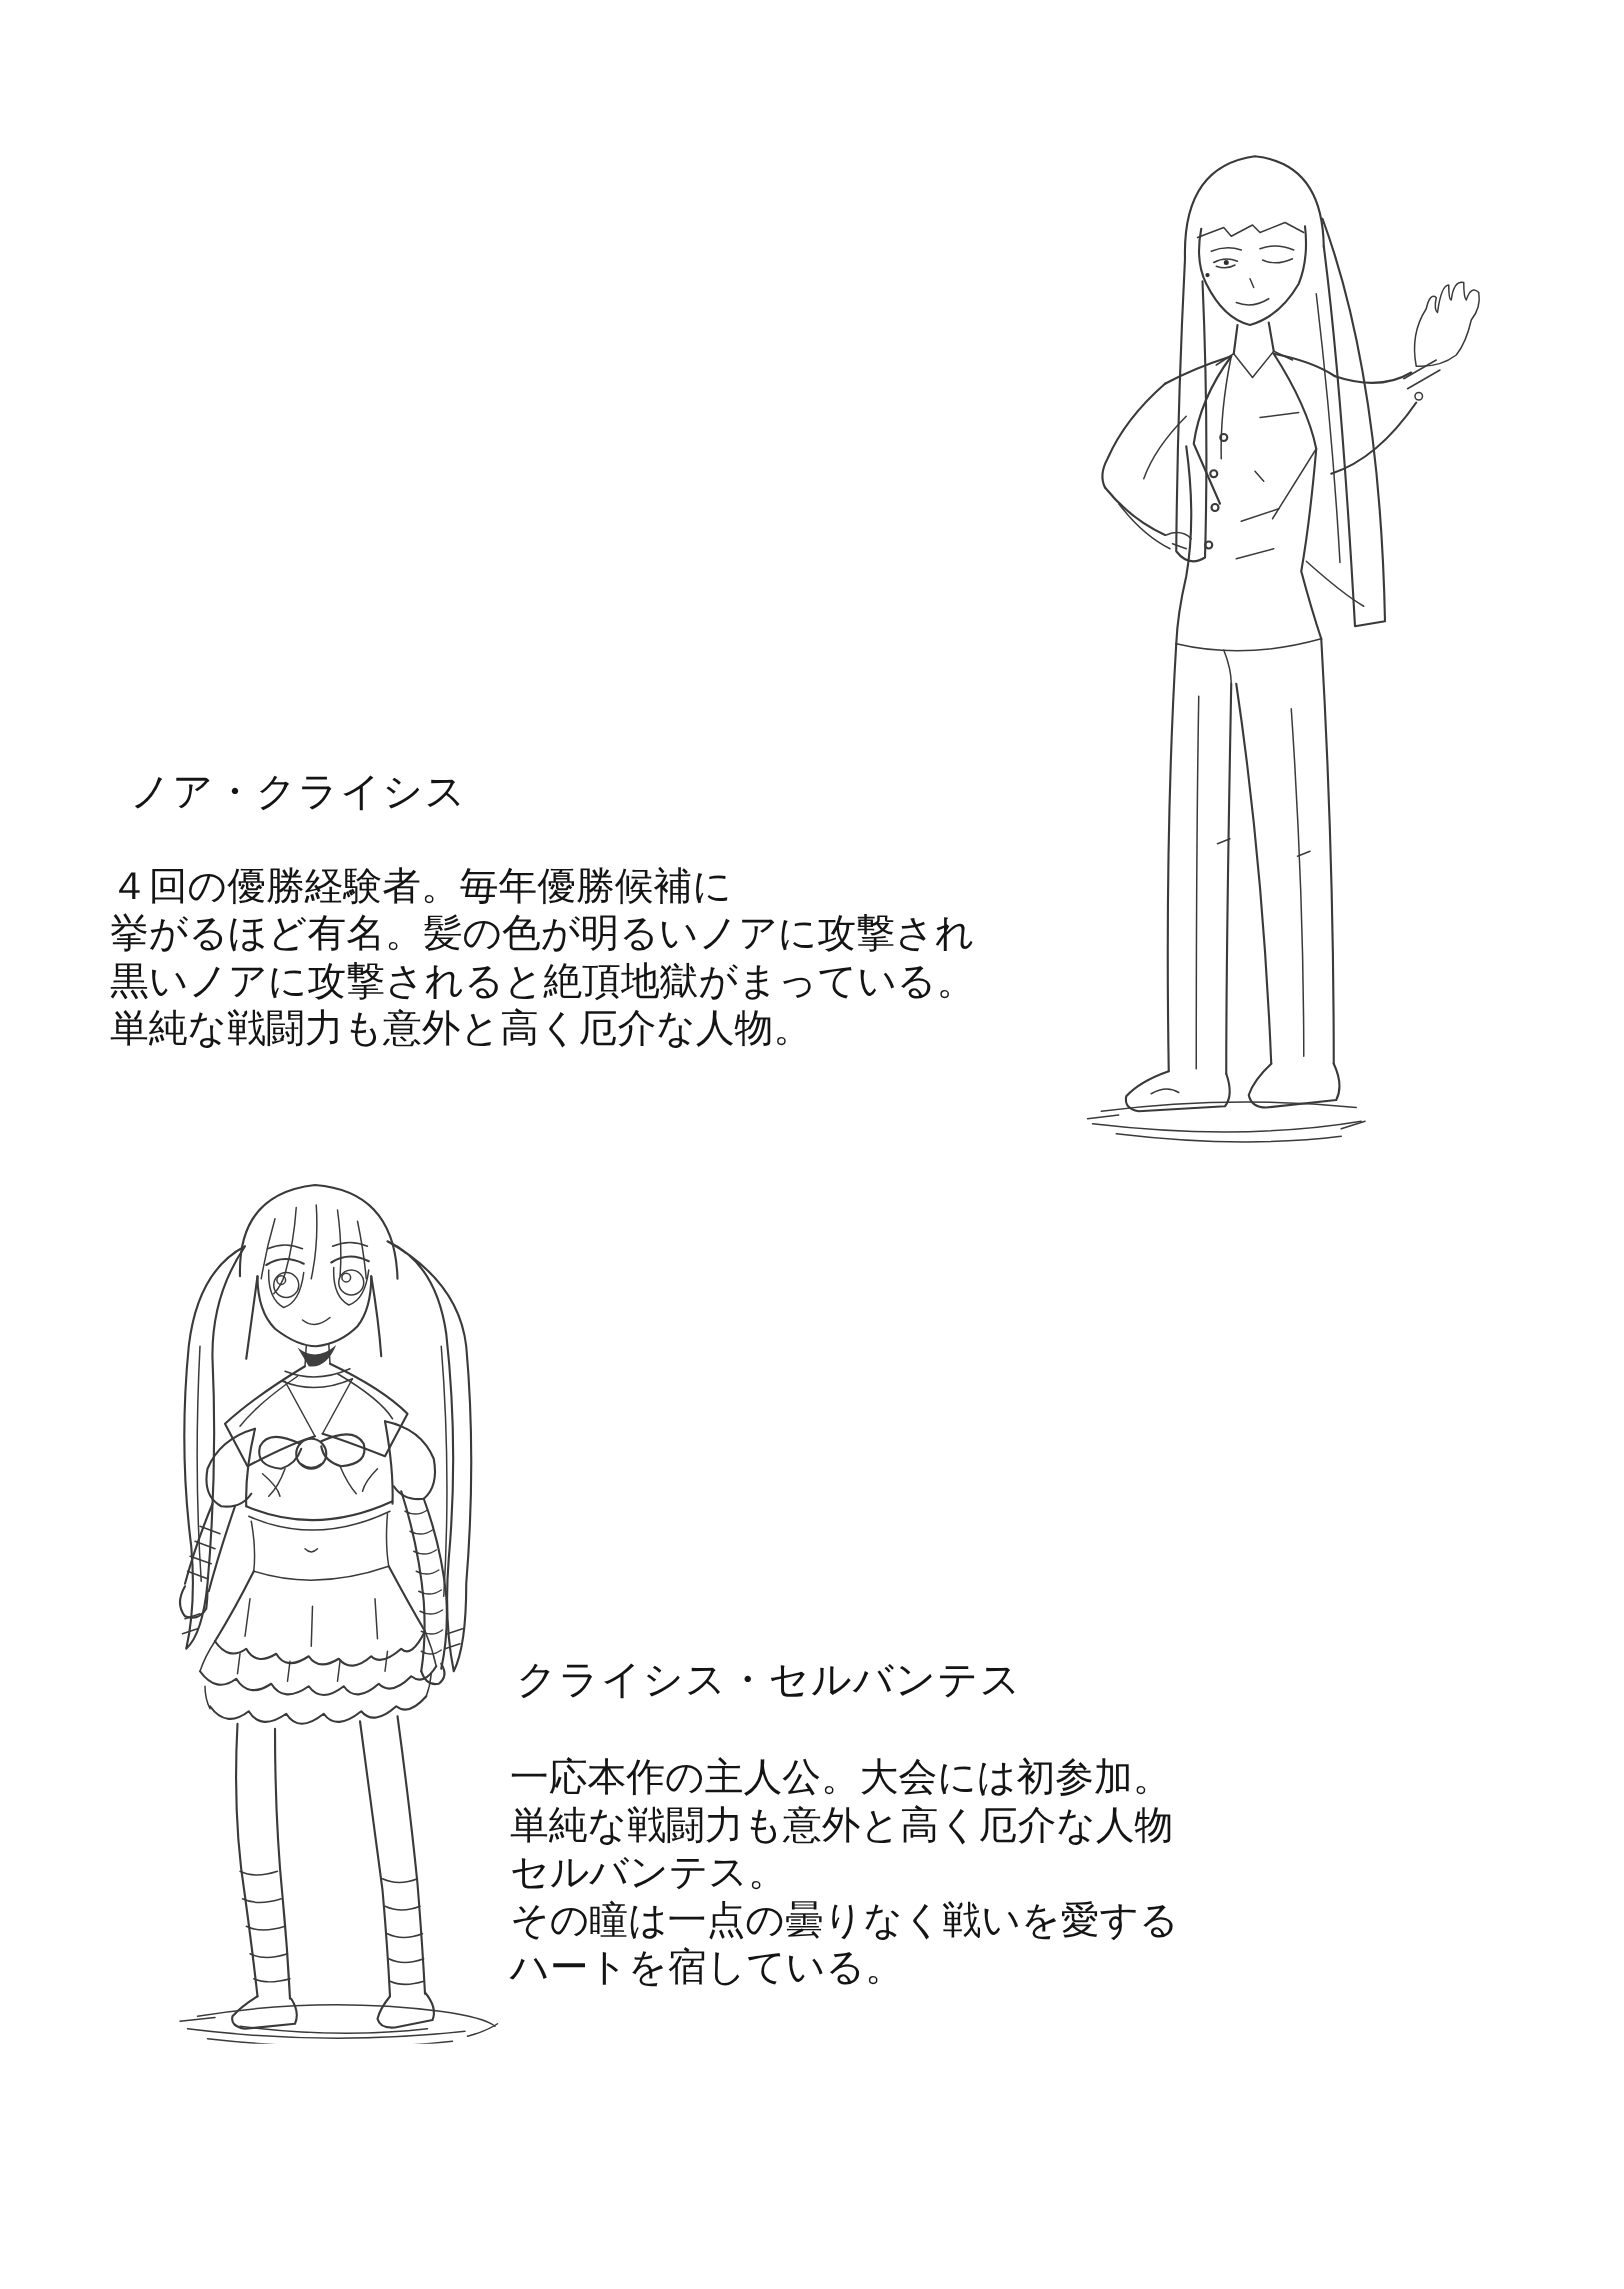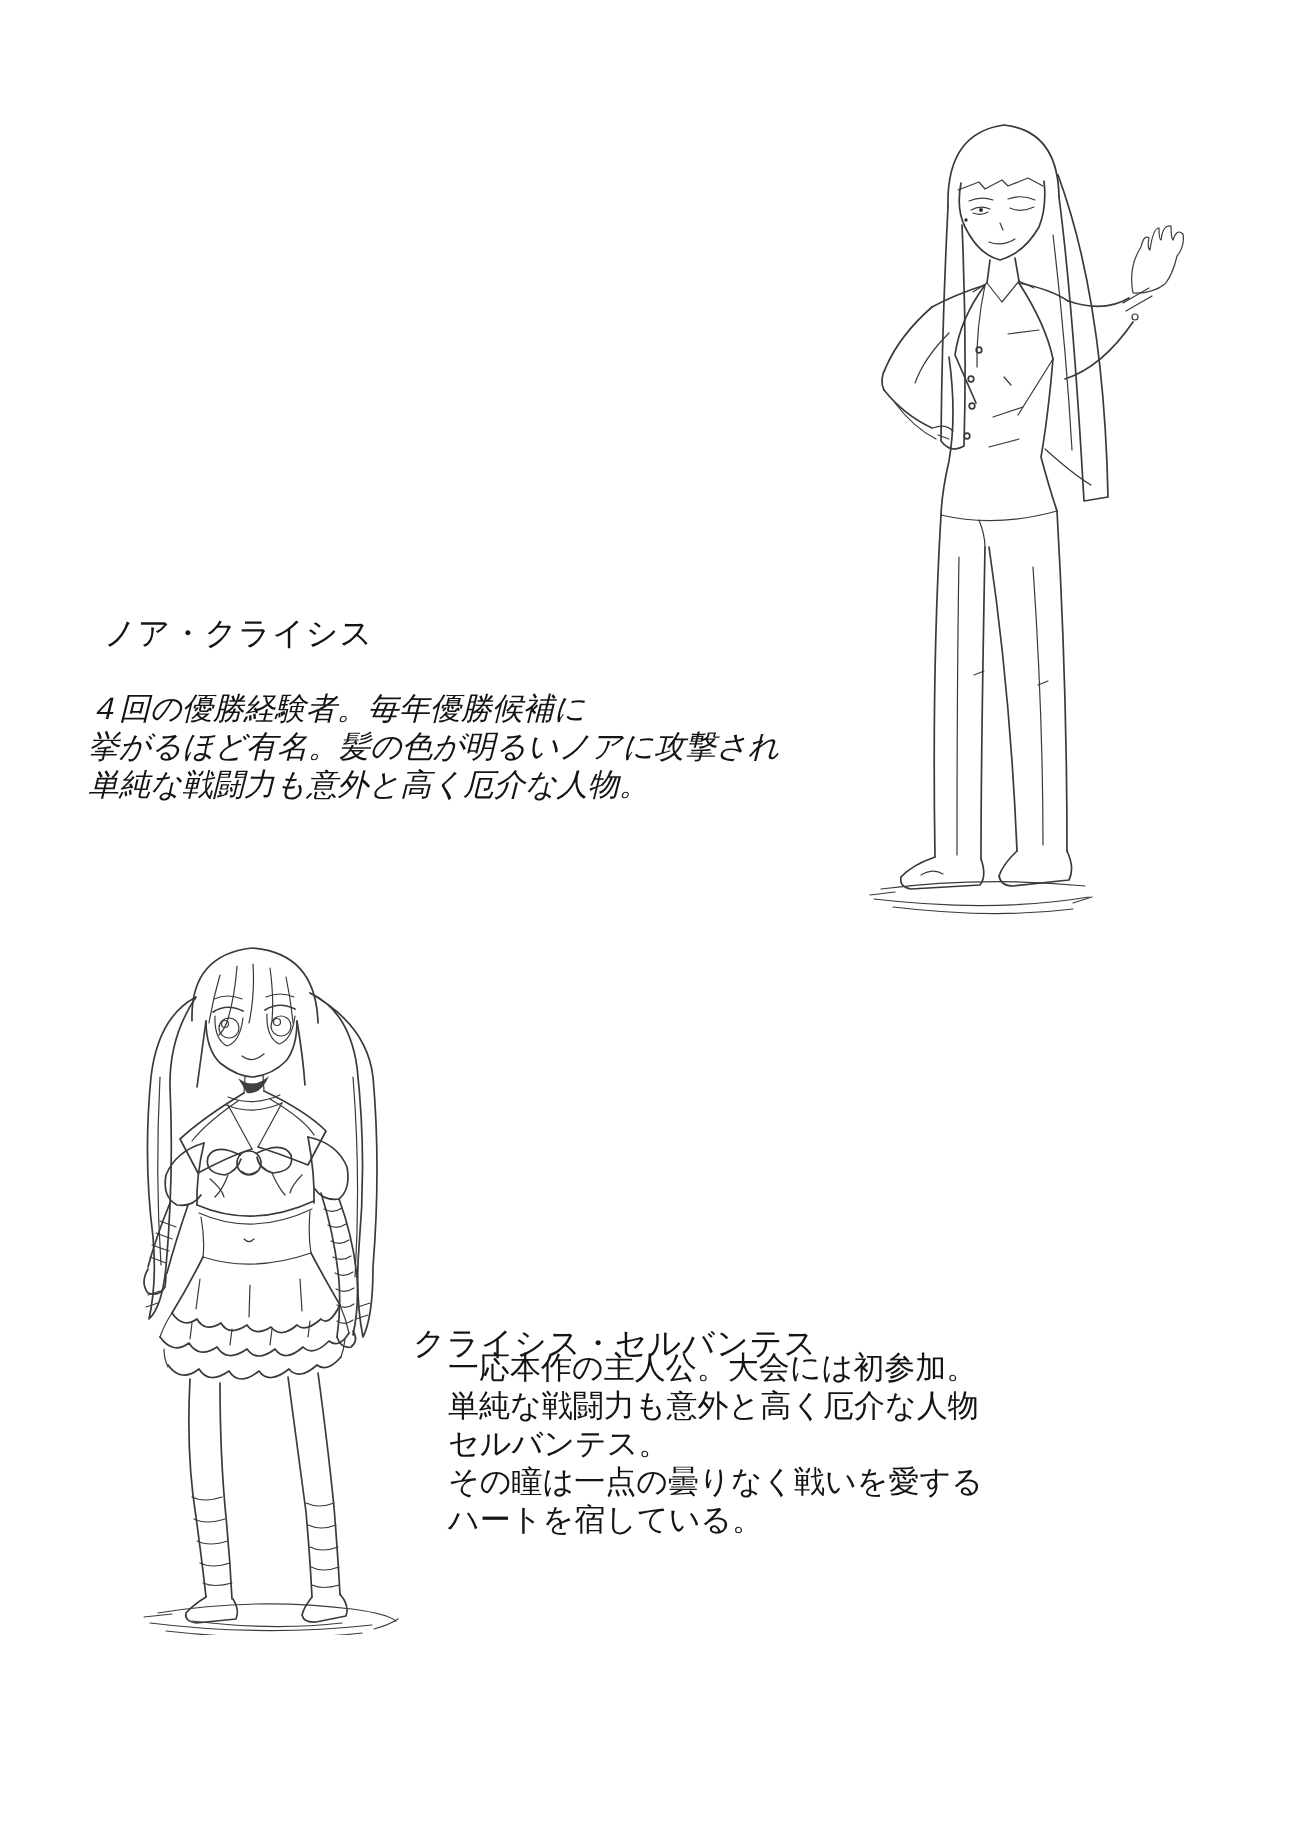--- a/index.html
+++ b/index.html
@@ -114,23 +114,24 @@
     <path class="fine" d="M169,760 Q181,753 191,759"></path>
     <path d="M265,736 Q251,749 247,761 Q249,771 261,771 L317,765 Q323,753 315,736"></path>
 
     <path class="fine" d="M129,774 Q232,761 333,771"></path>
     <path class="fine" d="M122,784 Q241,798 337,782"></path>
     <path class="fine" d="M141,792 Q241,804 321,794"></path>
     <path class="fine" d="M118,780 L143,777 M321,788 L340,782"></path>
   </svg>
 
   <h2 class="char-name" style="left:104px; top:612px;">ノア・クライシス</h2>
-  <div class="char-desc" style="left:88px; top:690px;font-style:italic;">
+  <div class="char-desc" style="left:88px; top:690px;">
     <div>４回の優勝経験者。毎年優勝候補に</div>
     <div>挙がるほど有名。髪の色が明るいノアに攻撃され</div>
+    <div>黒いノアに攻撃されると絶頂地獄がまっている。</div>
     <div>単純な戦闘力も意外と高く厄介な人物。</div>
   </div>
 
   <svg class="sketch" style="left:100px; top:935px;" width="300" height="700" viewBox="0 0 300 700" aria-hidden="true">
 
     <path d="M92,86 Q90,20 152,13 Q216,18 218,88"></path>
     <path d="M106,86 Q106,114 120,128 Q138,142 153,142 Q172,140 186,126 Q197,112 197,86"></path>
     <path class="fine" d="M120,40 Q113,64 109,88 M137,31 Q135,60 128,84 Q125,94 119,100 M153,29 Q155,60 149,88 M170,33 Q174,62 172,86 M186,42 Q191,66 193,88"></path>
     <path d="M106,86 Q101,122 97,152 M197,86 Q203,122 205,150"></path>
     <path d="M96,62 Q58,82 51,142 Q43,224 53,302 Q57,348 49,384 Q62,372 66,332 Q74,240 70,152 Q69,102 96,62"></path>
@@ -201,21 +202,21 @@
     <path d="M212,662 Q204,672 202,680 Q204,688 216,687 L246,681 Q250,671 240,659"></path>
 
     <path class="fine" d="M58,678 Q155,662 252,674 Q288,679 296,686"></path>
     <path class="fine" d="M50,688 Q162,702 272,690"></path>
     <path class="fine" d="M66,696 Q172,708 262,698"></path>
     <path class="fine" d="M44,682 L72,679 M274,694 Q289,690 298,684"></path>
     <path class="fine" d="M92,686 Q172,696 242,688"></path>
   </svg>
 
   <h2 class="char-name" style="left:413px; top:1322px;">クライシス・セルバンテス</h2>
-  <div class="char-desc" style="left:408px; top:1349px;margin-left:40px;">
+  <div class="char-desc" style="left:408px; top:1403px;">
     <div>一応本作の主人公。大会には初参加。</div>
     <div>単純な戦闘力も意外と高く厄介な人物</div>
     <div>セルバンテス。</div>
     <div>その瞳は一点の曇りなく戦いを愛する</div>
     <div>ハートを宿している。</div>
   </div>
 
 </div>
 
 </body></html>

